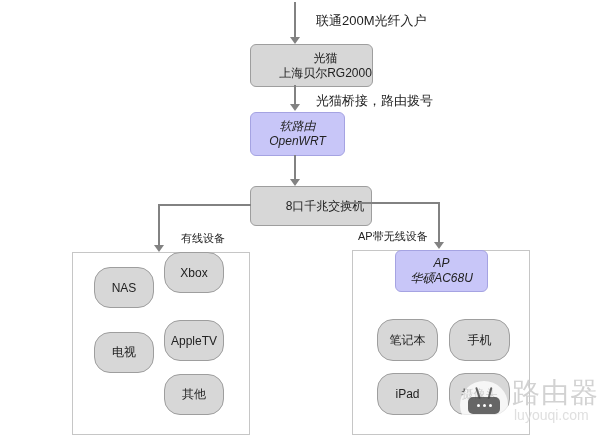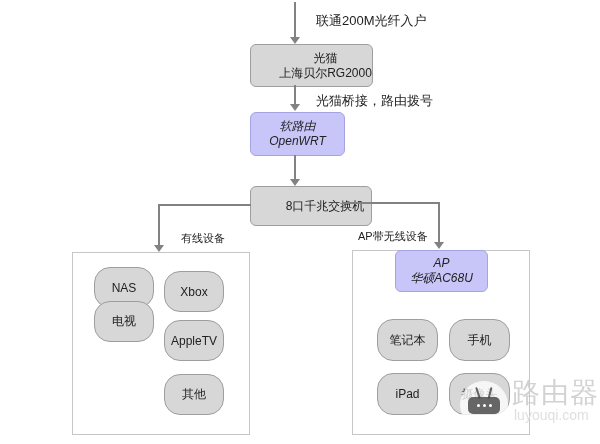--- a/index.html
+++ b/index.html
@@ -76,22 +76,22 @@
   <div class="arrow-down" style="left:154px;top:245px"></div>
   <span class="group-label" style="left:181px;top:231px">有线设备</span>
 
   <div class="hline" style="left:342px;top:202px;width:97px"></div>
   <div class="vline" style="left:438px;top:202px;height:40px"></div>
   <div class="arrow-down" style="left:434px;top:242px"></div>
   <span class="group-label" style="left:358px;top:229px">AP带无线设备</span>
 
   <div class="container-box" style="left:72px;top:252px;width:176px;height:181px"></div>
   <div class="device" style="left:94px;top:267px">NAS</div>
-  <div class="device" style="left:164px;top:271px">Xbox</div>
-  <div class="device" style="left:94px;top:301px">电视</div>
+  <div class="device" style="left:164px;top:252px">Xbox</div>
+  <div class="device" style="left:94px;top:332px">电视</div>
   <div class="device" style="left:164px;top:320px">AppleTV</div>
   <div class="device" style="left:164px;top:374px">其他</div>
 
   <div class="container-box" style="left:352px;top:250px;width:176px;height:183px"></div>
   <div class="node purple" style="left:395px;top:250px;width:91px;height:40px">
     <span>AP</span>
     <span>华硕AC68U</span>
   </div>
   <div class="device" style="left:377px;top:319px;width:59px;height:40px">笔记本</div>
   <div class="device" style="left:449px;top:319px;width:59px;height:40px">手机</div>

